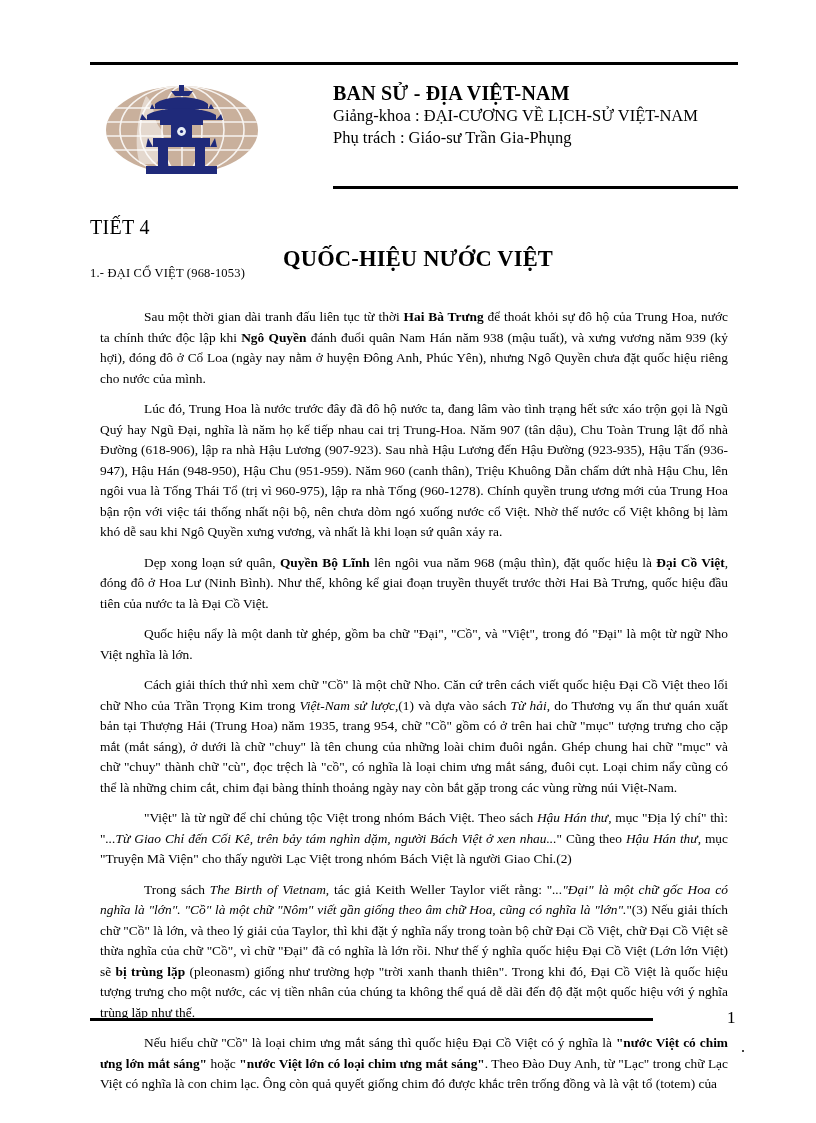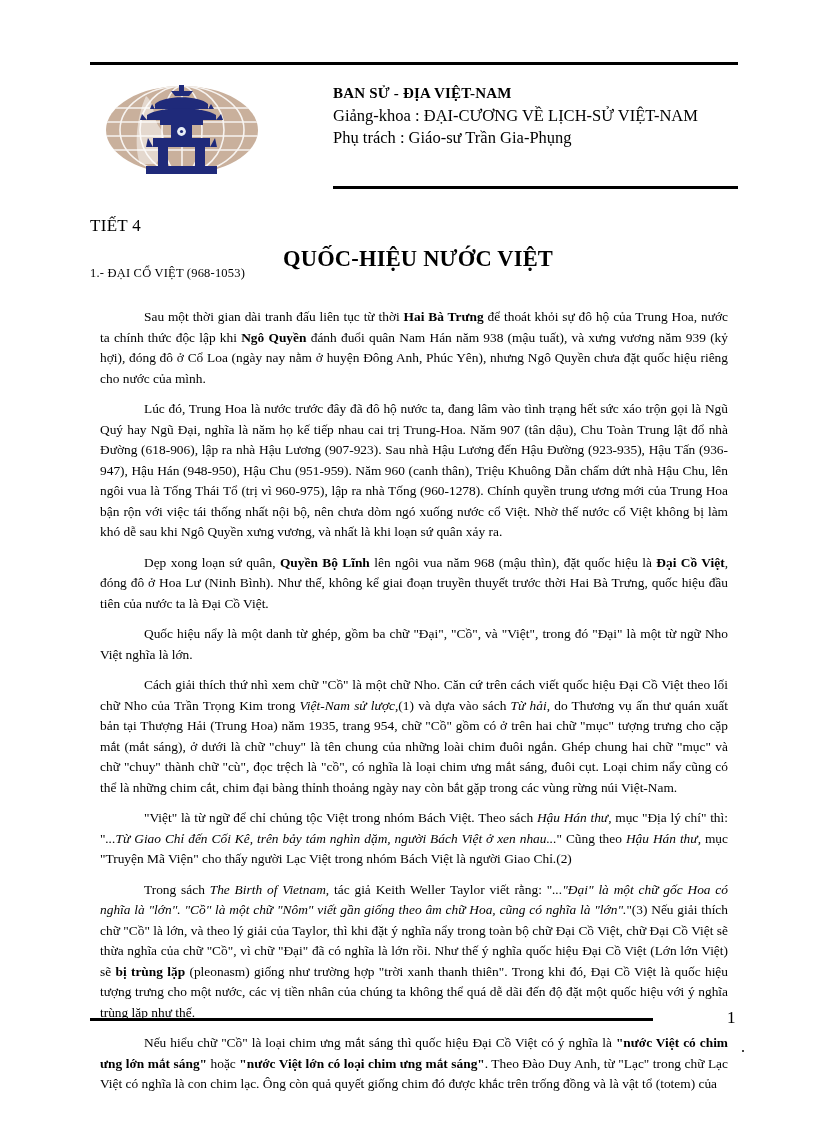--- a/index.html
+++ b/index.html
@@ -78,21 +78,21 @@
   }
   .org-line1 {
     font-weight: bold;
     font-size: 19.5px;
     letter-spacing: 0.3px;
     line-height: 24px;
     white-space: nowrap;
   }
   .org-line2 {
     font-weight: bold;
-    font-size: 15px;
+    font-size: 20px;
     letter-spacing: 0.2px;
     line-height: 23px;
     white-space: nowrap;
   }
   .org-line3,
   .org-line4 {
     font-size: 16.5px;
     line-height: 22px;
     white-space: nowrap;
   }
@@ -102,21 +102,21 @@
     position: absolute;
     left: 90px;
     top: 214px;
     width: 648px;
     height: 34px;
   }
   .lesson-label {
     position: absolute;
     left: 0px;
     top: 2px;
-    font-size: 17px;
+    font-size: 20px;
     letter-spacing: 0.3px;
     white-space: nowrap;
   }
   .doc-title {
     position: absolute;
     left: 193px;
     top: 0px;
     font-size: 22.5px;
     font-weight: bold;
     letter-spacing: 0.2px;

